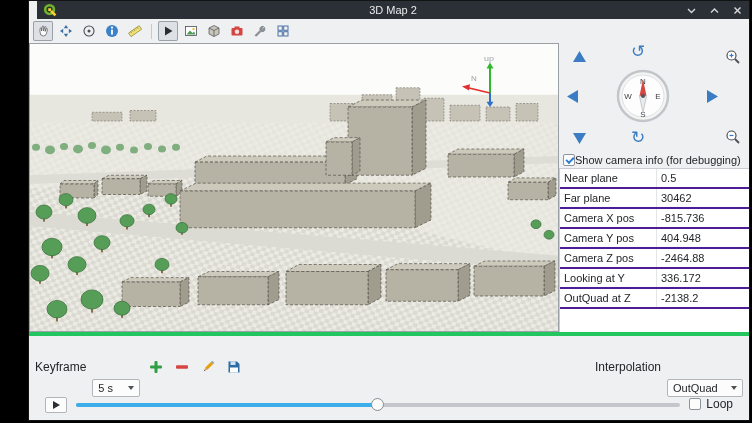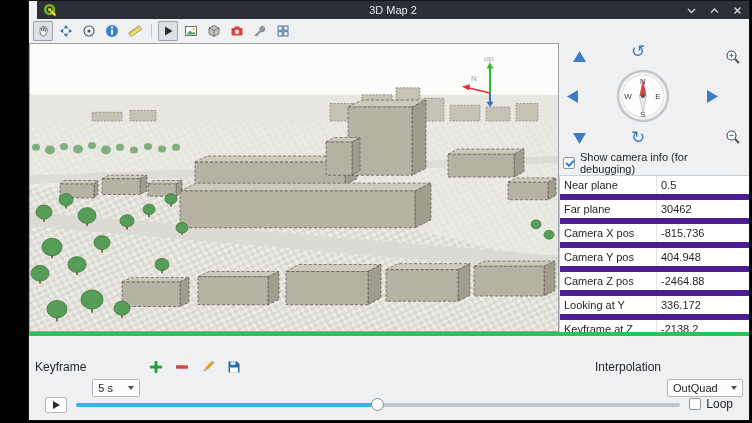--- a/index.html
+++ b/index.html
@@ -50,37 +50,37 @@
   .nav-up { left:14px; top:8px; }
   .nav-rotate-ccw { left:72px; top:0px; font-size:17px; color:#3b7cc4; line-height:1; font-family:"DejaVu Sans",sans-serif; }
   .nav-zoom-in { left:166px; top:6px; }
   .nav-left { left:8px; top:47px; }
   .nav-right { left:148px; top:47px; }
   .compass-wrap { position:absolute; left:57px; top:26px; }
   .nav-down { left:14px; top:90px; }
   .nav-rotate-cw { left:72px; top:86px; font-size:17px; color:#3b7cc4; line-height:1; font-family:"DejaVu Sans",sans-serif; }
   .nav-zoom-out { left:166px; top:86px; }
   .caminfo-check {
-    flex:0 0 17px; display:flex; align-items:center; gap:5px;
+    flex:0 0 17px; display:flex; align-items:center; 
     padding:0 4px; font-size:11px; color:#232629;
   }
   .checkbox {
     width:12px; height:12px; box-sizing:border-box; background:#fcfcfc;
     border:1px solid #8e9499; border-radius:2px; position:relative; flex:0 0 12px;
   }
   .checkbox.checked::after {
     content:""; position:absolute; left:2px; top:2px; width:6px; height:3px;
     border-left:2px solid #2c7cd6; border-bottom:2px solid #2c7cd6;
     transform:rotate(-45deg);
   }
   .cam-table {
     flex:1; background:#fff; border-top:1px solid #c9cdd1; border-left:1px solid #c9cdd1;
     overflow:hidden; font-size:11px; color:#232629;
   }
-  .cam-row { display:flex; height:18px; border-bottom:6px solid #4c1d95; align-items:center; }
+  .cam-row { display:flex; height:18px; border-bottom:2px solid #4c1d95; align-items:center; }
   .cam-lbl { width:97px; flex:0 0 97px; box-sizing:border-box; border-right:1px solid #e3e5e7;
     padding-left:4px; height:100%; display:flex; align-items:center; }
   .cam-val { flex:1; padding-left:4px; }
   
   .keyframe-bar {
     flex:0 0 24px; display:flex; align-items:center; gap:6px; padding:0 6px;
     border-top:4px solid #22c55e; font-size:12px; color:#232629;
   }
   .combo {
     height:18px; box-sizing:border-box; background:#fcfcfc;
@@ -439,21 +439,21 @@
           </div>
         <div class="cam-row">
             <span class="cam-lbl">Camera Z pos</span>
             <span class="cam-val">-2464.88</span>
           </div>
         <div class="cam-row">
             <span class="cam-lbl">Looking at Y</span>
             <span class="cam-val">336.172</span>
           </div>
         <div class="cam-row">
-            <span class="cam-lbl">Keyframe at Z</span>
+            <span class="cam-lbl">OutQuad at Z</span>
             <span class="cam-val">-2138.2</span>
           </div>
       </div>
     </div>
   </div>
 
   <div class="keyframe-bar">
     <span>Keyframe</span>
     <span class="combo combo-duration">
       <span>5 s</span>

